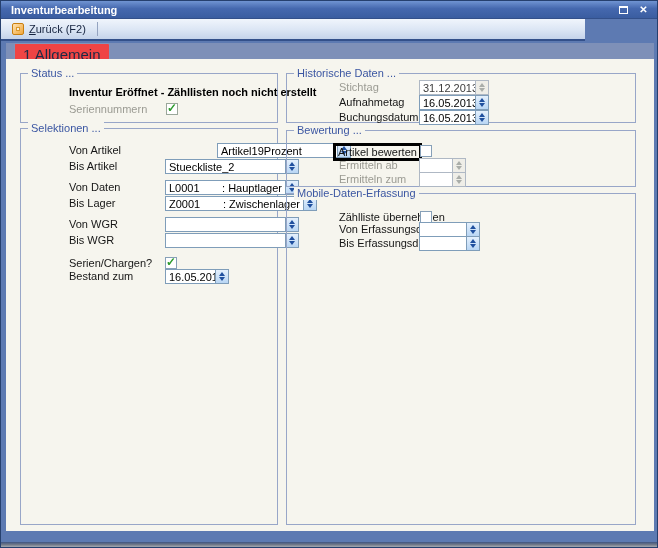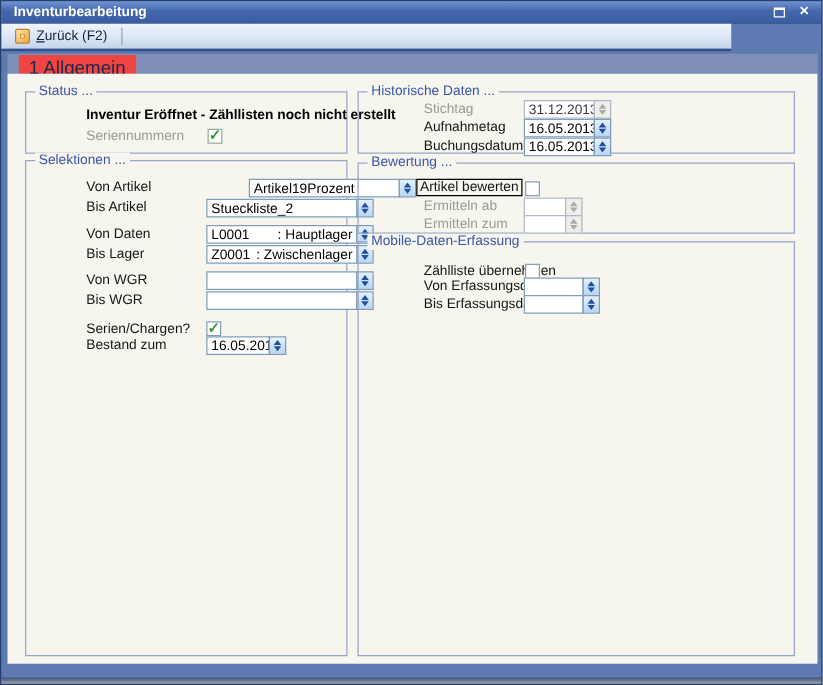--- a/index.html
+++ b/index.html
@@ -49,21 +49,21 @@
   .window-shadow { position:absolute; bottom:0; left:0; width:658px; height:5px;
     background:linear-gradient(180deg,#3f5480 0%,#6f7788 50%,#a5a9b0 100%); }
   
   .group { position:absolute; border:1px solid #98a6c8; }
   .group-title { position:absolute; top:-7px; left:7px; background:#f6f5ee; padding:0 3px;
     font-size:11px; line-height:13px; color:#3b56a2; white-space:nowrap; }
   
   .row { position:absolute; left:0; right:0; height:15px; font-size:11px;margin-left:40px; }
   .lbl { position:absolute; left:8px; top:1px; color:#161616; white-space:nowrap; }
   .lbl.dim { color:#9b9b93; }
-  .lbl.focusbox { border:1px solid #000000; padding:0 2px; left:6px; top:-1px; }
+  .lbl.focusbox { border:3px solid #000000; padding:0 2px; left:6px; top:-1px; }
   .statusmsg { position:absolute; left:8px; top:0; font-weight:bold; color:#000; font-size:11px; white-space:nowrap; }
   .field { position:absolute; top:0; display:flex; height:15px; }
   .field .txt {
     background:#fff; border:1px solid #7f9db9; height:15px;
     font-size:11px; line-height:12px; padding:1px 3px 0 3px;
     display:flex; align-items:center; white-space:pre; overflow:hidden; color:#000;
   }
   .field .code { display:inline-block; width:57px; }
   .spin {
     width:14px; height:15px; margin-left:-1px;
@@ -121,21 +121,21 @@
         <span class="lbl dim">Seriennummern</span>
         <span class="cb dimmed checked" style="left:105px;"></span>
       </div>
     </div>
 
     <div class="group" style="left:14px;top:69px;width:258px;height:397px;">
       <span class="group-title">Selektionen ...</span>
 
       <div class="row" style="top:14px;">
         <span class="lbl">Von Artikel</span>
-        <div class="field" style="left:98px;padding-left:40px;">
+        <div class="field" style="left:116px;padding-left:40px;">
           <div class="txt" style="width:121px;">Artikel19Prozent</div>
           <div class="spin">
               <i class="up"></i>
               <i class="dn"></i>
             </div>
         </div>
       </div>
       <div class="row" style="top:30px;">
         <span class="lbl">Bis Artikel</span>
         <div class="field" style="left:104px;">
@@ -153,21 +153,21 @@
           <div class="txt" style="width:121px;"><span class="code">L0001</span><span>: Hauptlager</span></div>
           <div class="spin">
               <i class="up"></i>
               <i class="dn"></i>
             </div>
         </div>
       </div>
       <div class="row" style="top:67px;">
         <span class="lbl">Bis Lager</span>
         <div class="field" style="left:104px;">
-          <div class="txt" style="width:121px;"><span class="code">Z0001</span><span>: Zwischenlager</span></div>
+          <div class="txt" style="width:139px;"><span class="code">Z0001</span><span>: Zwischenlager</span></div>
           <div class="spin">
               <i class="up"></i>
               <i class="dn"></i>
             </div>
         </div>
       </div>
 
       <div class="row" style="top:88px;">
         <span class="lbl">Von WGR</span>
         <div class="field" style="left:104px;">

